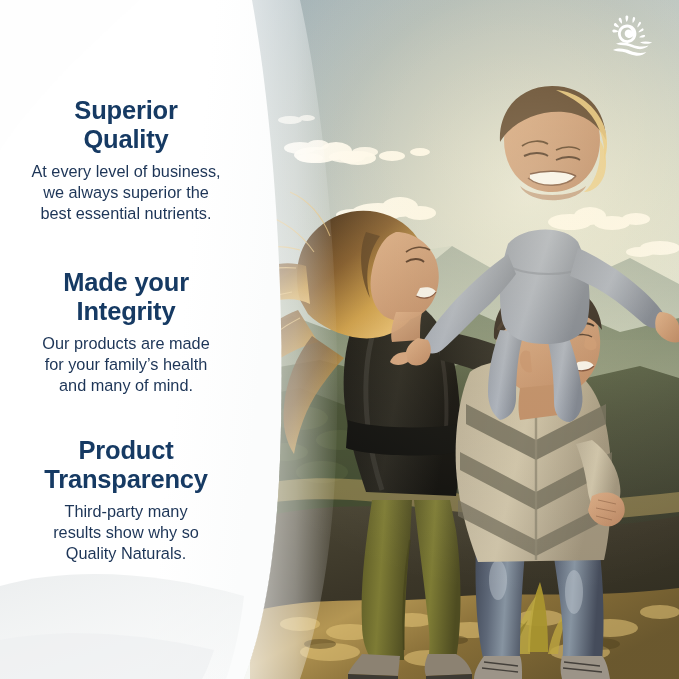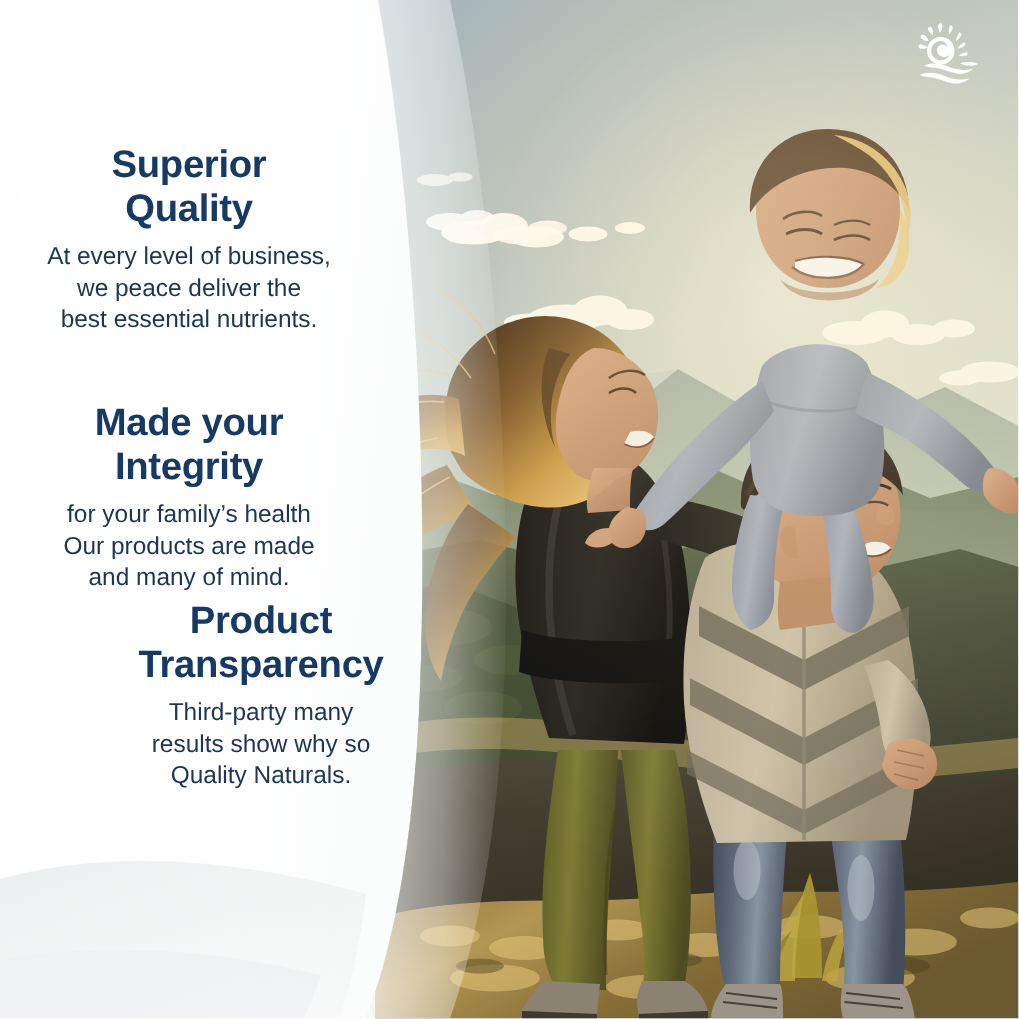--- a/index.html
+++ b/index.html
@@ -31,21 +31,21 @@
     margin:0;
     font-size:16.3px;
     line-height:1.30;
     font-weight:400;
     color:#1d3557;
     font-family:"Liberation Sans",sans-serif;
   }
   .block p span{display:block;}
   #b1{top:96px;}
   #b2{top:268px;}
-  #b3{top:400px;padding-left:48px;}
+  #b3{top:436px;}
 
   
   #logo{position:absolute;right:19px;top:12px;width:54px;height:48px;}
   #logo svg{display:block;width:54px;height:48px;}
 </style>
 </head>
 <body>
 
 <div id="stage">
 
@@ -422,33 +422,33 @@
 
   <div id="copy">
 
     <div class="block" id="b1">
       <h2>
         <span>Superior</span><br>
         <span>Quality</span>
       </h2>
       <p>
         <span>At every level of business,</span>
-        <span>we peace deliver the</span>
+        <span>we always superior the</span>
         <span>best essential nutrients.</span>
       </p>
     </div>
 
     <div class="block" id="b2">
       <h2>
         <span>Made your</span><br>
         <span>Integrity</span>
       </h2>
       <p>
+        <span>Our products are made</span>
         <span>for your family’s health</span>
-        <span>Our products are made</span>
         <span>and many of mind.</span>
       </p>
     </div>
 
     <div class="block" id="b3">
       <h2>
         <span>Product</span><br>
         <span>Transparency</span>
       </h2>
       <p>

